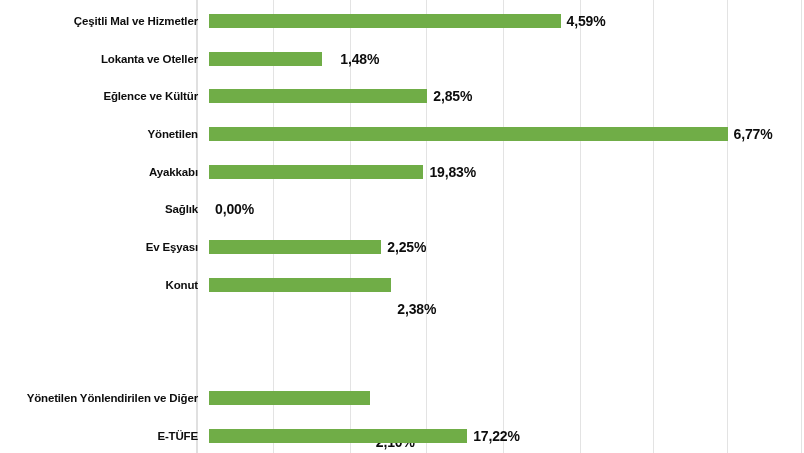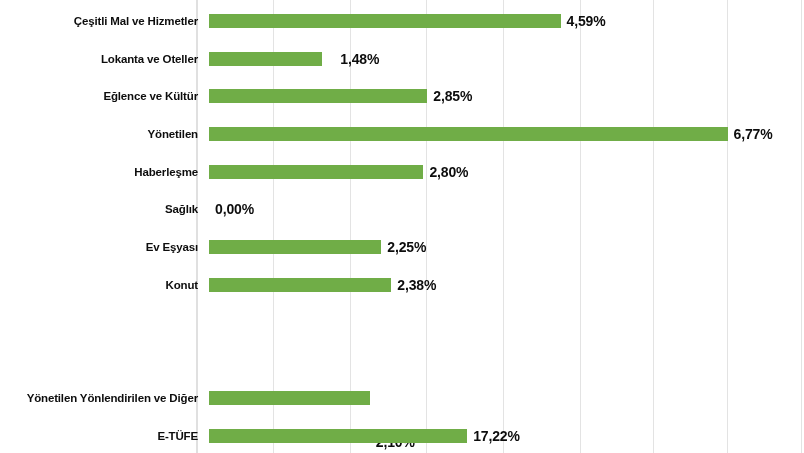--- a/index.html
+++ b/index.html
@@ -132,41 +132,41 @@
       <div class="val-label" style="left: 421.31px;">2,85%</div>
     </div>
 
     <div class="row" style="top:115.1px;">
       <div class="cat-label">Yönetilen</div>
       <div class="bar" style="width: 518.582px;"></div>
       <div class="val-label" style="left: 721.582px;">6,77%</div>
     </div>
 
     <div class="row" style="top:152.8px;">
-      <div class="cat-label">Haberleşme</div>
+      <div class="cat-label">Ayakkabı</div>
       <div class="bar" style="width: 214.48px;"></div>
-      <div class="val-label" style="left: 417.48px;">2,80%</div>
+      <div class="val-label" style="left: 417.48px;">19,83%</div>
     </div>
 
     <div class="row" style="top:190.5px;">
       <div class="cat-label">Sağlık</div>
 
       <div class="val-label" style="left: 203px;">0,00%</div>
     </div>
 
     <div class="row" style="top:228.2px;">
       <div class="cat-label">Ev Eşyası</div>
       <div class="bar" style="width: 172.35px;"></div>
       <div class="val-label" style="left: 375.35px;">2,25%</div>
     </div>
 
     <div class="row" style="top:265.9px;">
       <div class="cat-label">Konut</div>
       <div class="bar" style="width: 182.308px;"></div>
-      <div class="val-label" style="left: 385.308px;">2,38%</div>
+      <div class="val-label" style="left: 385.308px; margin-top: 24px;">2,38%</div>
     </div>
 
 
 
     <div class="row" style="top:379px;">
       <div class="cat-label">Yönetilen Yönlendirilen ve Diğer</div>
       <div class="bar" style="width: 160.86px;"></div>
       <div class="val-label" style="left: 363.86px; margin-top: 44px;">2,10%</div>
     </div>
 

